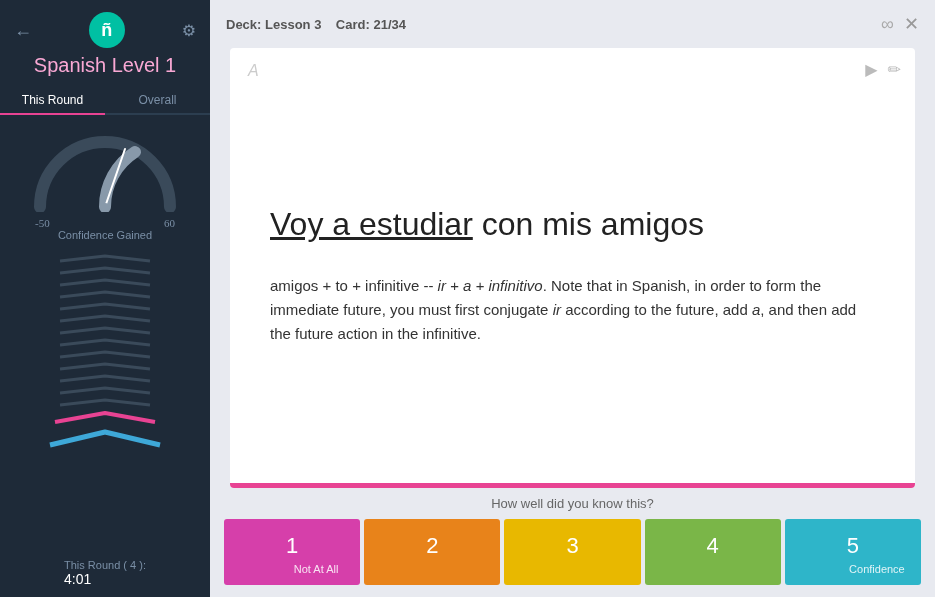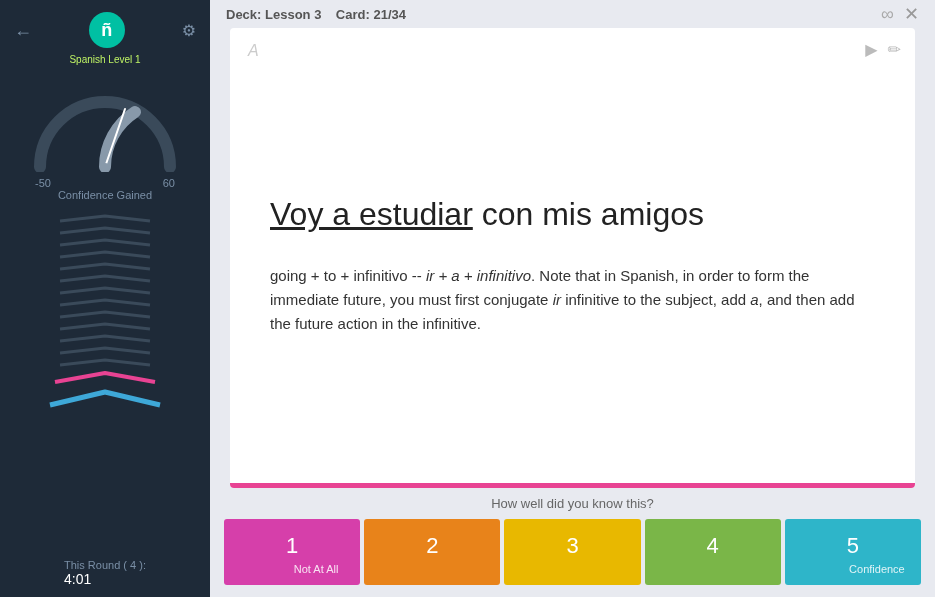--- a/index.html
+++ b/index.html
@@ -57,22 +57,22 @@
 
     .gear-btn {
       color: #7a8fa6;
       font-size: 16px;
       cursor: pointer;
       background: none;
       border: none;
     }
 
     .app-title {
-      color: #bef264;
-      font-size: 10px;
+      color: #f9a8d4;
+      font-size: 20px;
       font-weight: 500;
       margin-bottom: 10px;
       text-align: center;
     }
 
     .tabs {
       display: flex;
       width: 100%;
       border-bottom: 2px solid #2c3e50;
     }
@@ -98,20 +98,21 @@
       position: relative;
       width: 160px;
       height: 90px;
     }
 
     .gauge-labels {
       display: flex;
       justify-content: space-between;
       width: 100%;
       margin-top: 2px;
+      font-family: Liberation Serif, serif;
     }
 
     .gauge-label {
       color: #7a8fa6;
       font-size: 11px;
     }
 
     .confidence-label {
       color: #7a8fa6;
       font-size: 11px;
@@ -151,21 +152,21 @@
       display: flex;
       flex-direction: column;
       background: #e8eaf0;
     }
 
     .top-bar {
       display: flex;
       align-items: center;
       justify-content: space-between;
       padding: 0 16px;
-      height: 28px;
+      height: 48px;
       background: #e8eaf0;
     }
 
     .deck-info {
       font-size: 13px;
       color: #555;
     }
 
     .deck-info span {
       font-weight: 600;
@@ -322,20 +323,24 @@
 </head>
 <body>
 
 <div class="sidebar">
   <div class="sidebar-header">
     <button class="back-btn">←</button>
     <div class="logo-circle">ñ</div>
     <button class="gear-btn">⚙</button>
   </div>
   <div class="app-title">Spanish Level 1</div>
+  <div class="tabs">
+    <div class="tab active">This Round</div>
+    <div class="tab">Overall</div>
+  </div>
 
   <div class="gauge-area">
     <svg class="gauge-svg" viewBox="0 0 160 85">
 
       <path d="M 15 80 A 65 65 0 0 1 145 80" fill="none" stroke="#3a4a5a" stroke-width="12" stroke-linecap="round"></path>
 
       <path d="M 80 80 A 65 65 0 0 1 110 25" fill="none" stroke="#8899aa" stroke-width="12" stroke-linecap="round"></path>
 
       <line x1="80" y1="80" x2="100" y2="22" stroke="white" stroke-width="2" stroke-linecap="round"></line>
 
@@ -425,21 +430,21 @@
     <span class="card-corner-label">A</span>
     <div class="card-actions">
       <button class="card-action-btn">▶</button>
       <button class="card-action-btn">✏</button>
     </div>
     <div class="card-content">
       <div class="card-sentence">
         <span class="underlined">Voy a estudiar</span><span> con mis amigos</span>
       </div>
       <div class="card-explanation">
-        <span>going + to + infinitivo -- </span><span class="italic">ir + a + infinitivo</span><span>. Note that in Spanish, in order to form the immediate future, you must first conjugate </span><span class="italic">ir</span><span> infinitive to the subject, add </span><span class="italic">a</span><span>, and then add the future action in the infinitive.</span>
+        <span>amigos + to + infinitive -- </span><span class="italic">ir + a + infinitivo</span><span>. Note that in Spanish, in order to form the immediate future, you must first conjugate </span><span class="italic">ir</span><span> according to the future, add </span><span class="italic">a</span><span>, and then add the future action in the infinitive.</span>
       </div>
     </div>
     <div class="card-progress"></div>
   </div>
 
   <div class="rating-area">
     <div class="rating-question">How well did you know this?</div>
     <div class="rating-buttons">
       <button class="rating-btn btn-1">
         <span class="rating-number">1</span>

